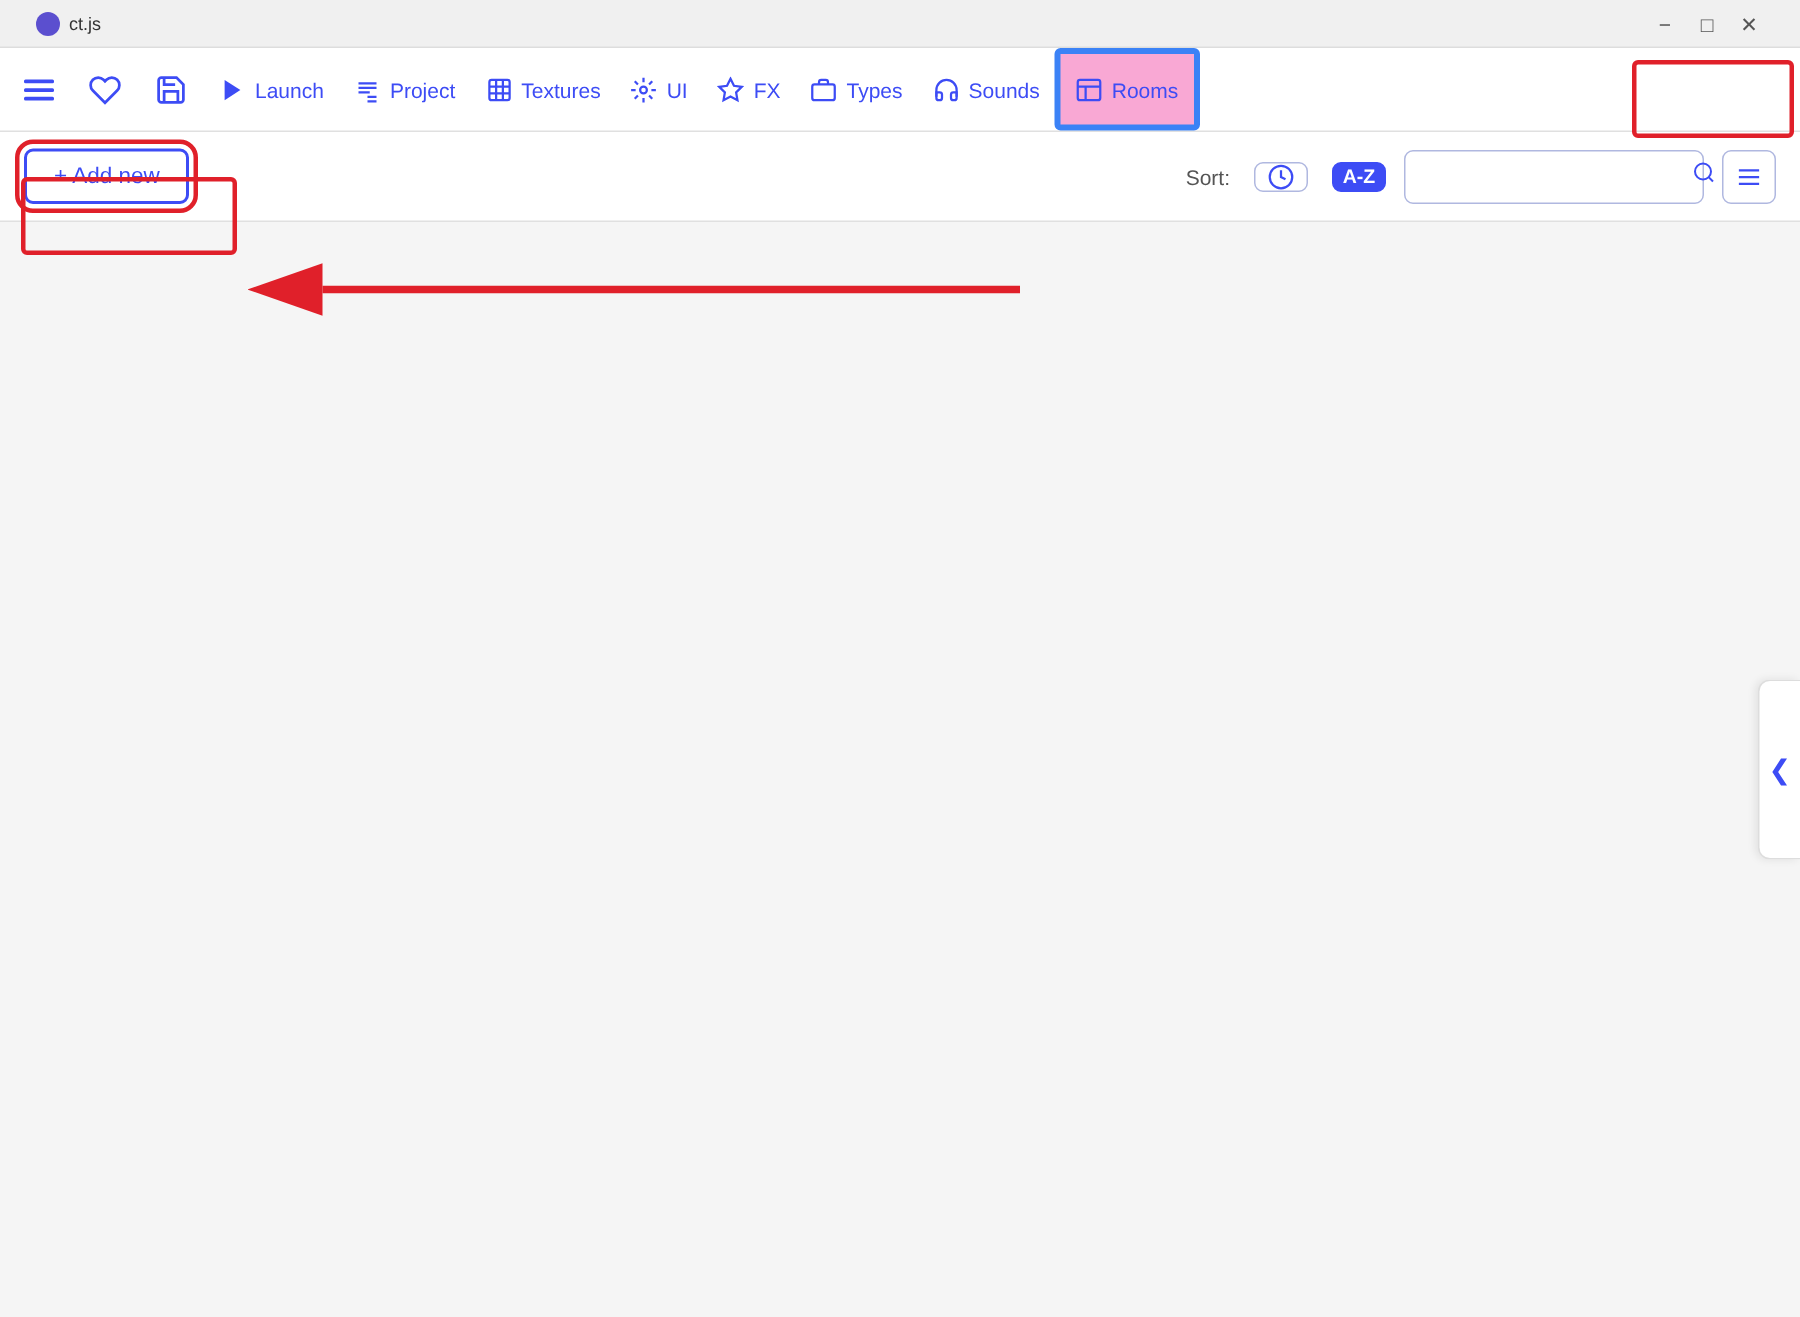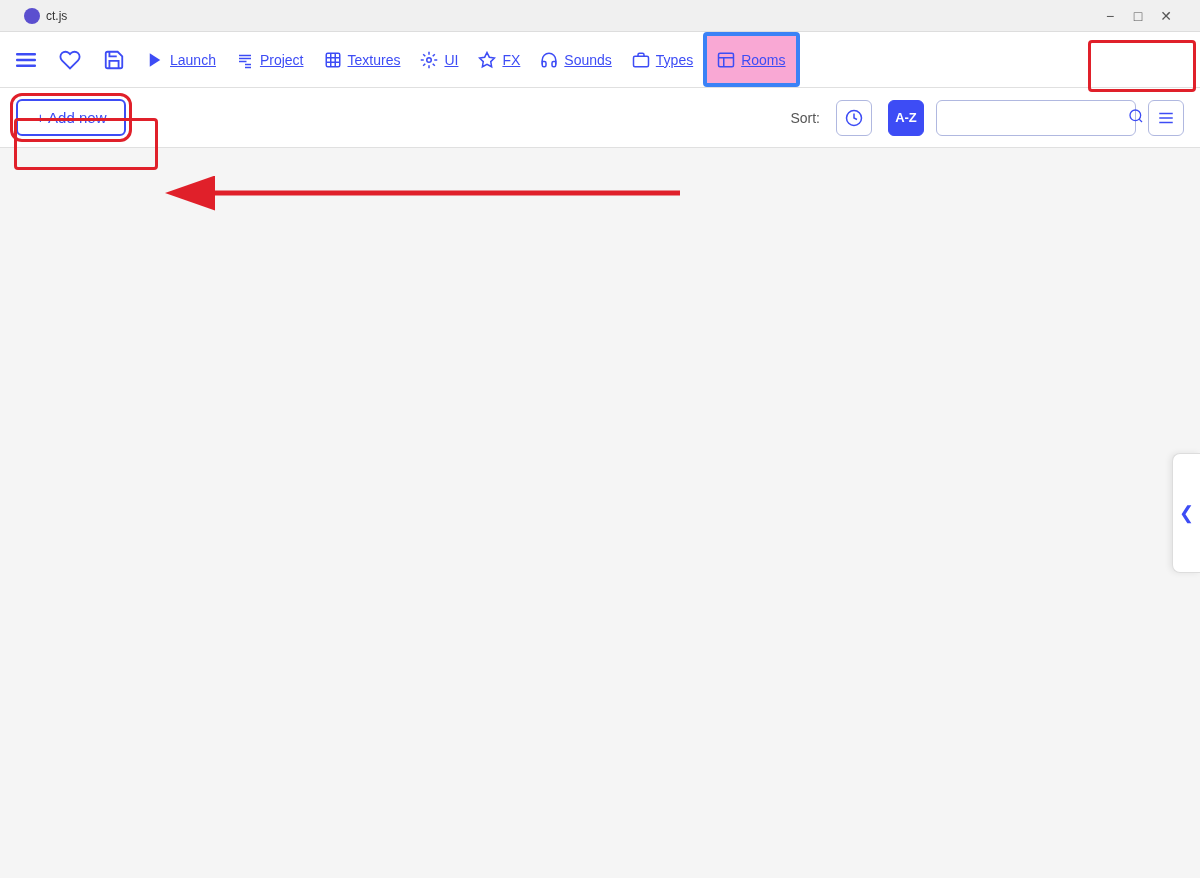--- a/index.html
+++ b/index.html
@@ -68,21 +68,20 @@
       cursor: pointer;
       border-radius: 4px;
       gap: 6px;
       font-size: 14px;
       color: #3d4cf5;
       font-weight: 500;
       border: none;
       background: none;
       height: 100%;
       white-space: nowrap;
-      text-decoration: underline;
     }
     .menu-btn.active {
       background: #f9a8d4;
       border: 4px solid #3b82f6;
     }
     .menu-btn svg {
       flex-shrink: 0;
     }
     .menu-icon-btn {
       display: flex;
@@ -130,21 +129,21 @@
       display: flex;
       align-items: center;
       gap: 16px;
     }
     .sort-label {
       font-size: 14px;
       color: #555;
     }
     .sort-btn {
       width: 36px;
-      height: 36px;
+      height: 20px;
       display: flex;
       align-items: center;
       justify-content: center;
       border: 1.5px solid #b0b8e0;
       border-radius: 6px;
       background: white;
       color: #3d4cf5;
       cursor: pointer;
       font-size: 13px;
       font-weight: 600;
@@ -302,32 +301,32 @@
 
   <button class="menu-btn">
     <svg width="18" height="18" viewBox="0 0 24 24" fill="none" stroke="#3d4cf5" stroke-width="2">
       <polygon points="12,2 15.09,8.26 22,9.27 17,14.14 18.18,21.02 12,17.77 5.82,21.02 7,14.14 2,9.27 8.91,8.26"></polygon>
     </svg>
     <span>FX</span>
   </button>
 
   <button class="menu-btn">
     <svg width="18" height="18" viewBox="0 0 24 24" fill="none" stroke="#3d4cf5" stroke-width="2">
+      <rect x="2" y="7" width="20" height="14" rx="2"></rect>
+      <path d="M16 7V5a2 2 0 0 0-2-2h-4a2 2 0 0 0-2 2v2"></path>
+    </svg>
+    <span>Types</span>
+  </button>
+
+  <button class="menu-btn">
+    <svg width="18" height="18" viewBox="0 0 24 24" fill="none" stroke="#3d4cf5" stroke-width="2">
       <path d="M3 18v-6a9 9 0 0 1 18 0v6"></path>
       <path d="M21 19a2 2 0 0 1-2 2h-1a2 2 0 0 1-2-2v-3a2 2 0 0 1 2-2h3zM3 19a2 2 0 0 0 2 2h1a2 2 0 0 0 2-2v-3a2 2 0 0 0-2-2H3z"></path>
     </svg>
     <span>Sounds</span>
-  </button>
-
-  <button class="menu-btn">
-    <svg width="18" height="18" viewBox="0 0 24 24" fill="none" stroke="#3d4cf5" stroke-width="2">
-      <rect x="2" y="7" width="20" height="14" rx="2"></rect>
-      <path d="M16 7V5a2 2 0 0 0-2-2h-4a2 2 0 0 0-2 2v2"></path>
-    </svg>
-    <span>Types</span>
   </button>
 
   <button class="menu-btn active" style="position:relative;">
     <svg width="18" height="18" viewBox="0 0 24 24" fill="none" stroke="#3d4cf5" stroke-width="2">
       <rect x="2" y="3" width="20" height="18" rx="2"></rect>
       <path d="M2 9h20M9 21V9"></path>
     </svg>
     <span>Rooms</span>
   </button>
 </div>

